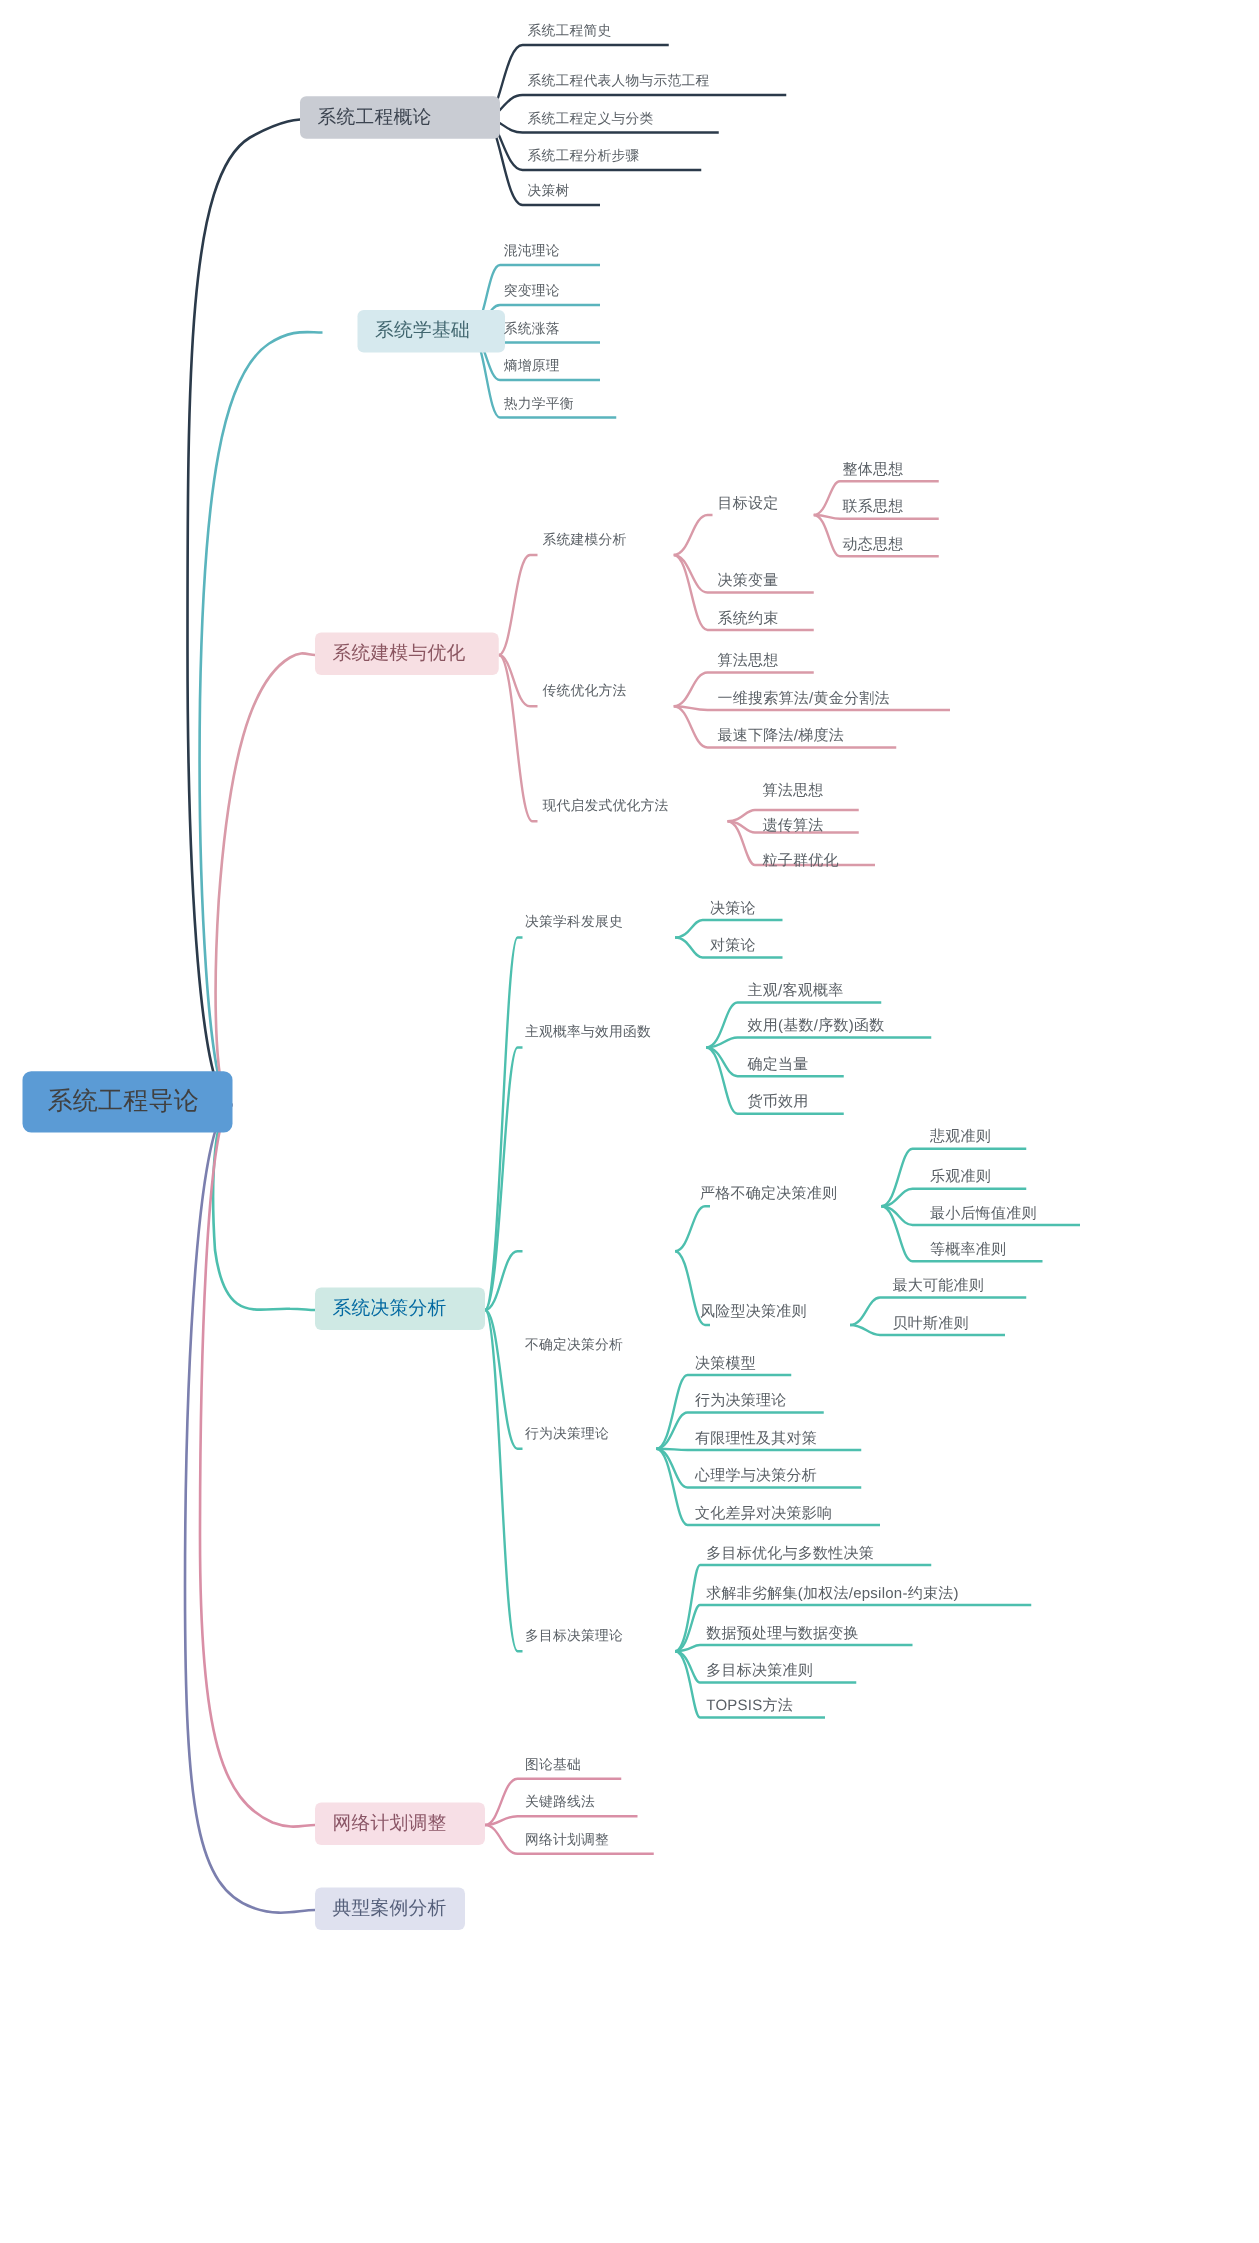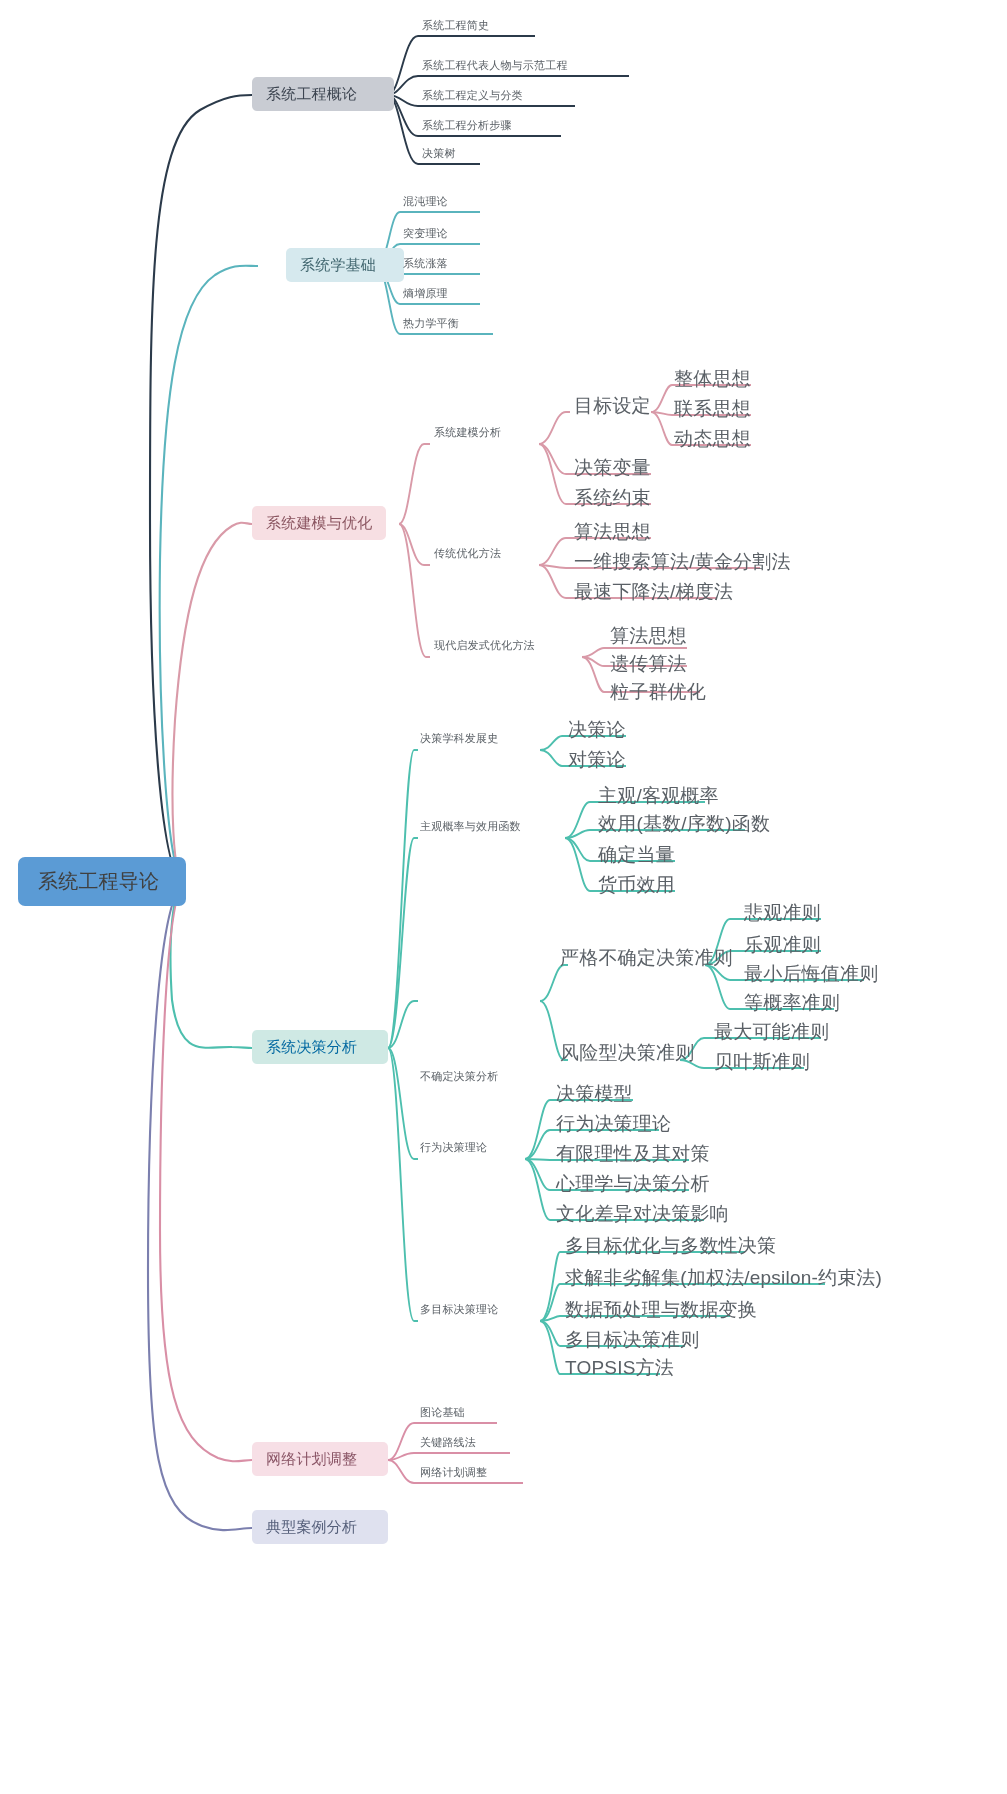--- a/index.html
+++ b/index.html
@@ -51,21 +51,21 @@
   .l1.c-mint  { background:#cfe9e4; color:#0369a1; }
   .l1.c-rose  { background:#f7dfe6; color:#8a5566; }
   .l1.c-lilac { background:#dfe1ef; color:#555f7a; }
   
   .l2,.l3{
     font-size:13.5px;
     color:#5a6066;
     padding:0;
   }
   .l2{ font-size:11px; }
-  .l3{ font-size:19px; }
+  .l3{ font-size:12px; }
 </style>
 </head>
 <body>
 
 <div id="map">
 
   <svg id="links" viewBox="0 0 1007 1794" width="1007" height="1794" fill="none">
 
     <path d="M186 884 C 160 884 150 700 150 520 C 150 300 150 140 200 110 C 225 96 238 95 252 95" stroke="#2b3a4a" stroke-width="2.1"></path>
 
@@ -160,35 +160,35 @@
 
     <g stroke="#d98fa6" stroke-width="1.9">
       <path d="M388 1460 C 400 1460 402 1423 414 1423 L 497 1423"></path>
       <path d="M388 1460 C 400 1460 402 1453 414 1453 L 510 1453"></path>
       <path d="M388 1460 C 400 1460 402 1483 414 1483 L 523 1483"></path>
     </g>
   </svg>
 
   <div class="node root" style="left:18px; top:857px; width:168px;">系统工程导论</div>
 
-  <div class="node l1 c-dark" style="left:252px; top:77px; width:142px;">系统工程概论</div>
+  <div class="node l1 c-dark" style="left:240px; top:77px; width:160px;">系统工程概论</div>
   <div class="node l2" style="left:422px; top:20px;">系统工程简史</div>
   <div class="node l2" style="left:422px; top:60px;">系统工程代表人物与示范工程</div>
   <div class="node l2" style="left:422px; top:90px;">系统工程定义与分类</div>
   <div class="node l2" style="left:422px; top:120px;">系统工程分析步骤</div>
   <div class="node l2" style="left:422px; top:148px;">决策树</div>
 
   <div class="node l1 c-teal" style="left:258px; top:248px; width:118px;">系统学基础</div>
   <div class="node l2" style="left:403px; top:196px;">混沌理论</div>
   <div class="node l2" style="left:403px; top:228px;">突变理论</div>
   <div class="node l2" style="left:403px; top:258px;">系统涨落</div>
   <div class="node l2" style="left:403px; top:288px;">熵增原理</div>
   <div class="node l2" style="left:403px; top:318px;">热力学平衡</div>
 
-  <div class="node l1 c-pink" style="left:252px; top:506px; width:134px;">系统建模与优化</div>
+  <div class="node l1 c-pink" style="left:252px; top:506px; width:147px;">系统建模与优化</div>
 
   <div class="node l2" style="left:434px; top:427px;">系统建模分析</div>
   <div class="node l3" style="left:574px; top:396px;">目标设定</div>
   <div class="node l3" style="left:674px; top:369px;">整体思想</div>
   <div class="node l3" style="left:674px; top:399px;">联系思想</div>
   <div class="node l3" style="left:674px; top:429px;">动态思想</div>
   <div class="node l3" style="left:574px; top:458px;">决策变量</div>
   <div class="node l3" style="left:574px; top:488px;">系统约束</div>
 
   <div class="node l2" style="left:434px; top:548px;">传统优化方法</div>
@@ -235,15 +235,15 @@
   <div class="node l3" style="left:565px; top:1268px;">求解非劣解集(加权法/epsilon-约束法)</div>
   <div class="node l3" style="left:565px; top:1300px;">数据预处理与数据变换</div>
   <div class="node l3" style="left:565px; top:1330px;">多目标决策准则</div>
   <div class="node l3" style="left:565px; top:1358px;">TOPSIS方法</div>
 
   <div class="node l1 c-rose" style="left:252px; top:1442px; width:136px;">网络计划调整</div>
   <div class="node l2" style="left:420px; top:1407px;">图论基础</div>
   <div class="node l2" style="left:420px; top:1437px;">关键路线法</div>
   <div class="node l2" style="left:420px; top:1467px;">网络计划调整</div>
 
-  <div class="node l1 c-lilac" style="left:252px; top:1510px; width:136px;">典型案例分析</div>
+  <div class="node l1 c-lilac" style="left:252px; top:1510px; width:120px;">典型案例分析</div>
 
 </div>
 
 </body></html>

